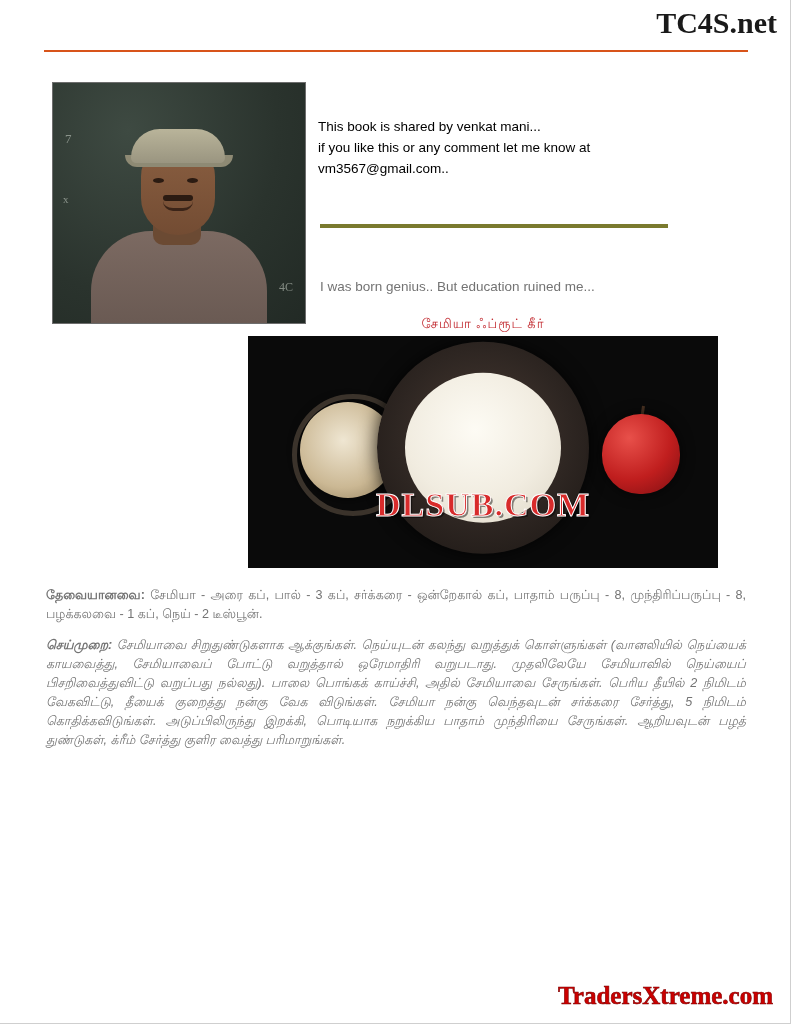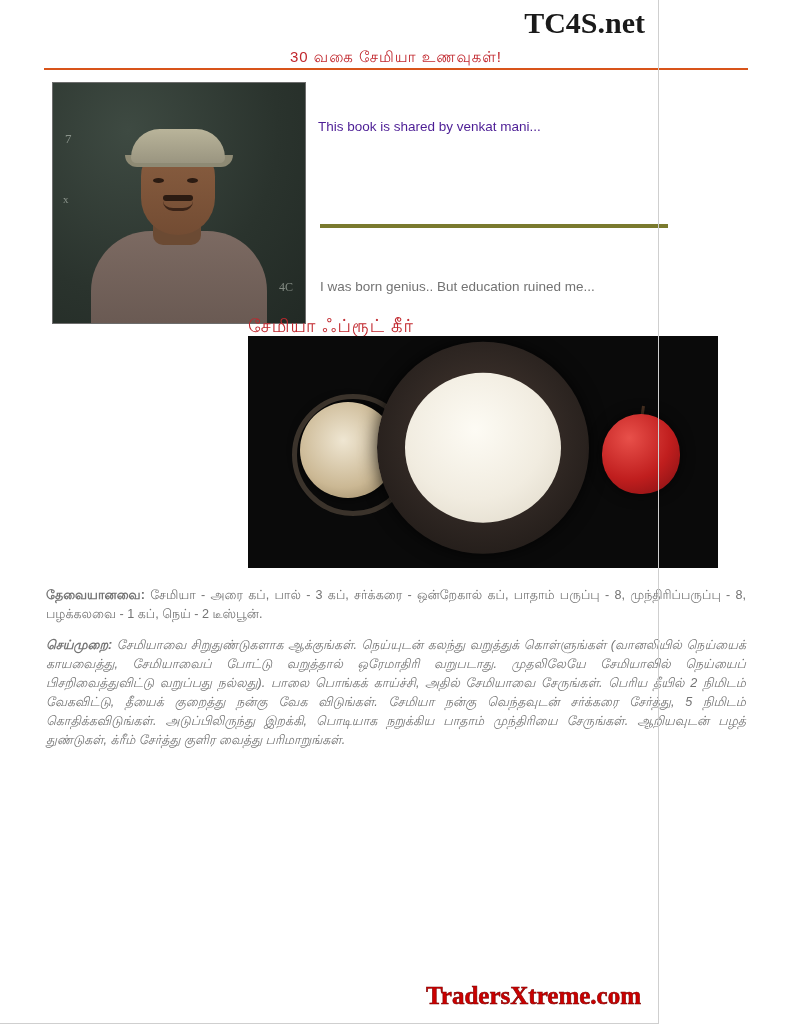--- a/index.html
+++ b/index.html
@@ -9,21 +9,21 @@
   }
   body {
     width: 791px;
     height: 1024px;
     font-family: "Liberation Sans", sans-serif;
     position: relative;
     overflow: hidden;
   }
   .page {
     position: relative;
-    width: 659px;
+    width: 791px;
     height: 1024px;
     background: #ffffff;
     box-sizing: border-box;
   }
   
   .page::after {
     content: "";
     position: absolute;
     left: 0; top: 0; right: 0; bottom: 0;
     border-right: 1px solid #cfcfcf;
@@ -156,21 +156,21 @@
     width: 30px; height: 6px;
     background: #2b1b12;
     border-radius: 4px;
   }
 
   .note {
     position: absolute;
     left: 318px;
     top: 116px;
     width: 420px;
-    color: #4c1d95;
+    color: #000000;
     font-size: 13.5px;
     line-height: 21px;
   }
   .note div { white-space: nowrap; }
 
   .divider-olive {
     position: absolute;
     left: 320px;
     top: 224px;
     width: 348px;
@@ -186,23 +186,23 @@
     color: #737373;
     font-size: 13.5px;
     white-space: nowrap;
   }
 
   .dish-title {
     position: absolute;
     left: 248px;
     top: 316px;
     width: 470px;
-    text-align: left;
+    text-align: center;
     color: #c1272d;
-    font-size: 18px;
+    font-size: 13px;
     letter-spacing: 1px;
   }
 
   .food-photo {
     position: absolute;
     left: 248px;
     top: 336px;
     width: 470px;
     height: 232px;
     background: #0a0a0a;
@@ -311,21 +311,20 @@
   }
 </style>
 </head>
 <body>
 
 <div class="page">
 
   <div class="watermark-top">TC4S.net</div>
 
   <div class="title-bar">
-    <div class="title-text">30 வகை சேமியா உணவுகள்!</div>
     <div class="title-rule"></div>
   </div>
 
   <div class="photo">
     <div class="board"></div>
     <div class="chalk1">7</div>
     <div class="chalk2">x</div>
     <div class="chalk3">4C</div>
     <div class="person">
       <div class="shirt"></div>
@@ -335,36 +334,39 @@
       <div class="mouth"></div>
       <div class="eye-l"></div>
       <div class="eye-r"></div>
       <div class="brim"></div>
       <div class="cap"></div>
     </div>
   </div>
 
   <div class="note">
     <div>This book is shared by venkat mani...</div>
+    <div>if you like this or any comment let me know at</div>
+    <div>vm3567@gmail.com..</div>
   </div>
 
   <div class="divider-olive"></div>
 
   <div class="quote">I was born genius.. But education ruined me...</div>
 
   <div class="dish-title">சேமியா ஃப்ரூட் கீர்</div>
 
   <div class="food-photo">
     <div class="nuts-bowl"></div>
     <div class="nuts-rim"></div>
     <div class="bowl-outer">
       <div class="bowl-inner"></div>
     </div>
     <div class="apple-stem"></div>
     <div class="apple"></div>
+    <div class="dlsub">DLSUB.COM</div>
   </div>
 
   <div class="body-text ingredients">
     <span class="lead">தேவையானவை:</span><span> சேமியா - அரை கப், பால் - 3 கப், சர்க்கரை - ஒன்றேகால் கப், பாதாம் பருப்பு - 8, முந்திரிப்பருப்பு - 8, பழக்கலவை - 1 கப், நெய் - 2 டீஸ்பூன்.</span>
   </div>
 
   <div class="body-text method">
     <span class="lead">செய்முறை:</span><span> சேமியாவை சிறுதுண்டுகளாக ஆக்குங்கள். நெய்யுடன் கலந்து வறுத்துக் கொள்ளுங்கள் (வானலியில் நெய்யைக் காயவைத்து, சேமியாவைப் போட்டு வறுத்தால் ஒரேமாதிரி வறுபடாது. முதலிலேயே சேமியாவில் நெய்யைப் பிசறிவைத்துவிட்டு வறுப்பது நல்லது). பாலை பொங்கக் காய்ச்சி, அதில் சேமியாவை சேருங்கள். பெரிய தீயில் 2 நிமிடம் வேகவிட்டு, தீயைக் குறைத்து நன்கு வேக விடுங்கள். சேமியா நன்கு வெந்தவுடன் சர்க்கரை சேர்த்து, 5 நிமிடம் கொதிக்கவிடுங்கள். அடுப்பிலிருந்து இறக்கி, பொடியாக நறுக்கிய பாதாம் முந்திரியை சேருங்கள். ஆறியவுடன் பழத் துண்டுகள், க்ரீம் சேர்த்து குளிர வைத்து பரிமாறுங்கள்.</span>
   </div>
 

